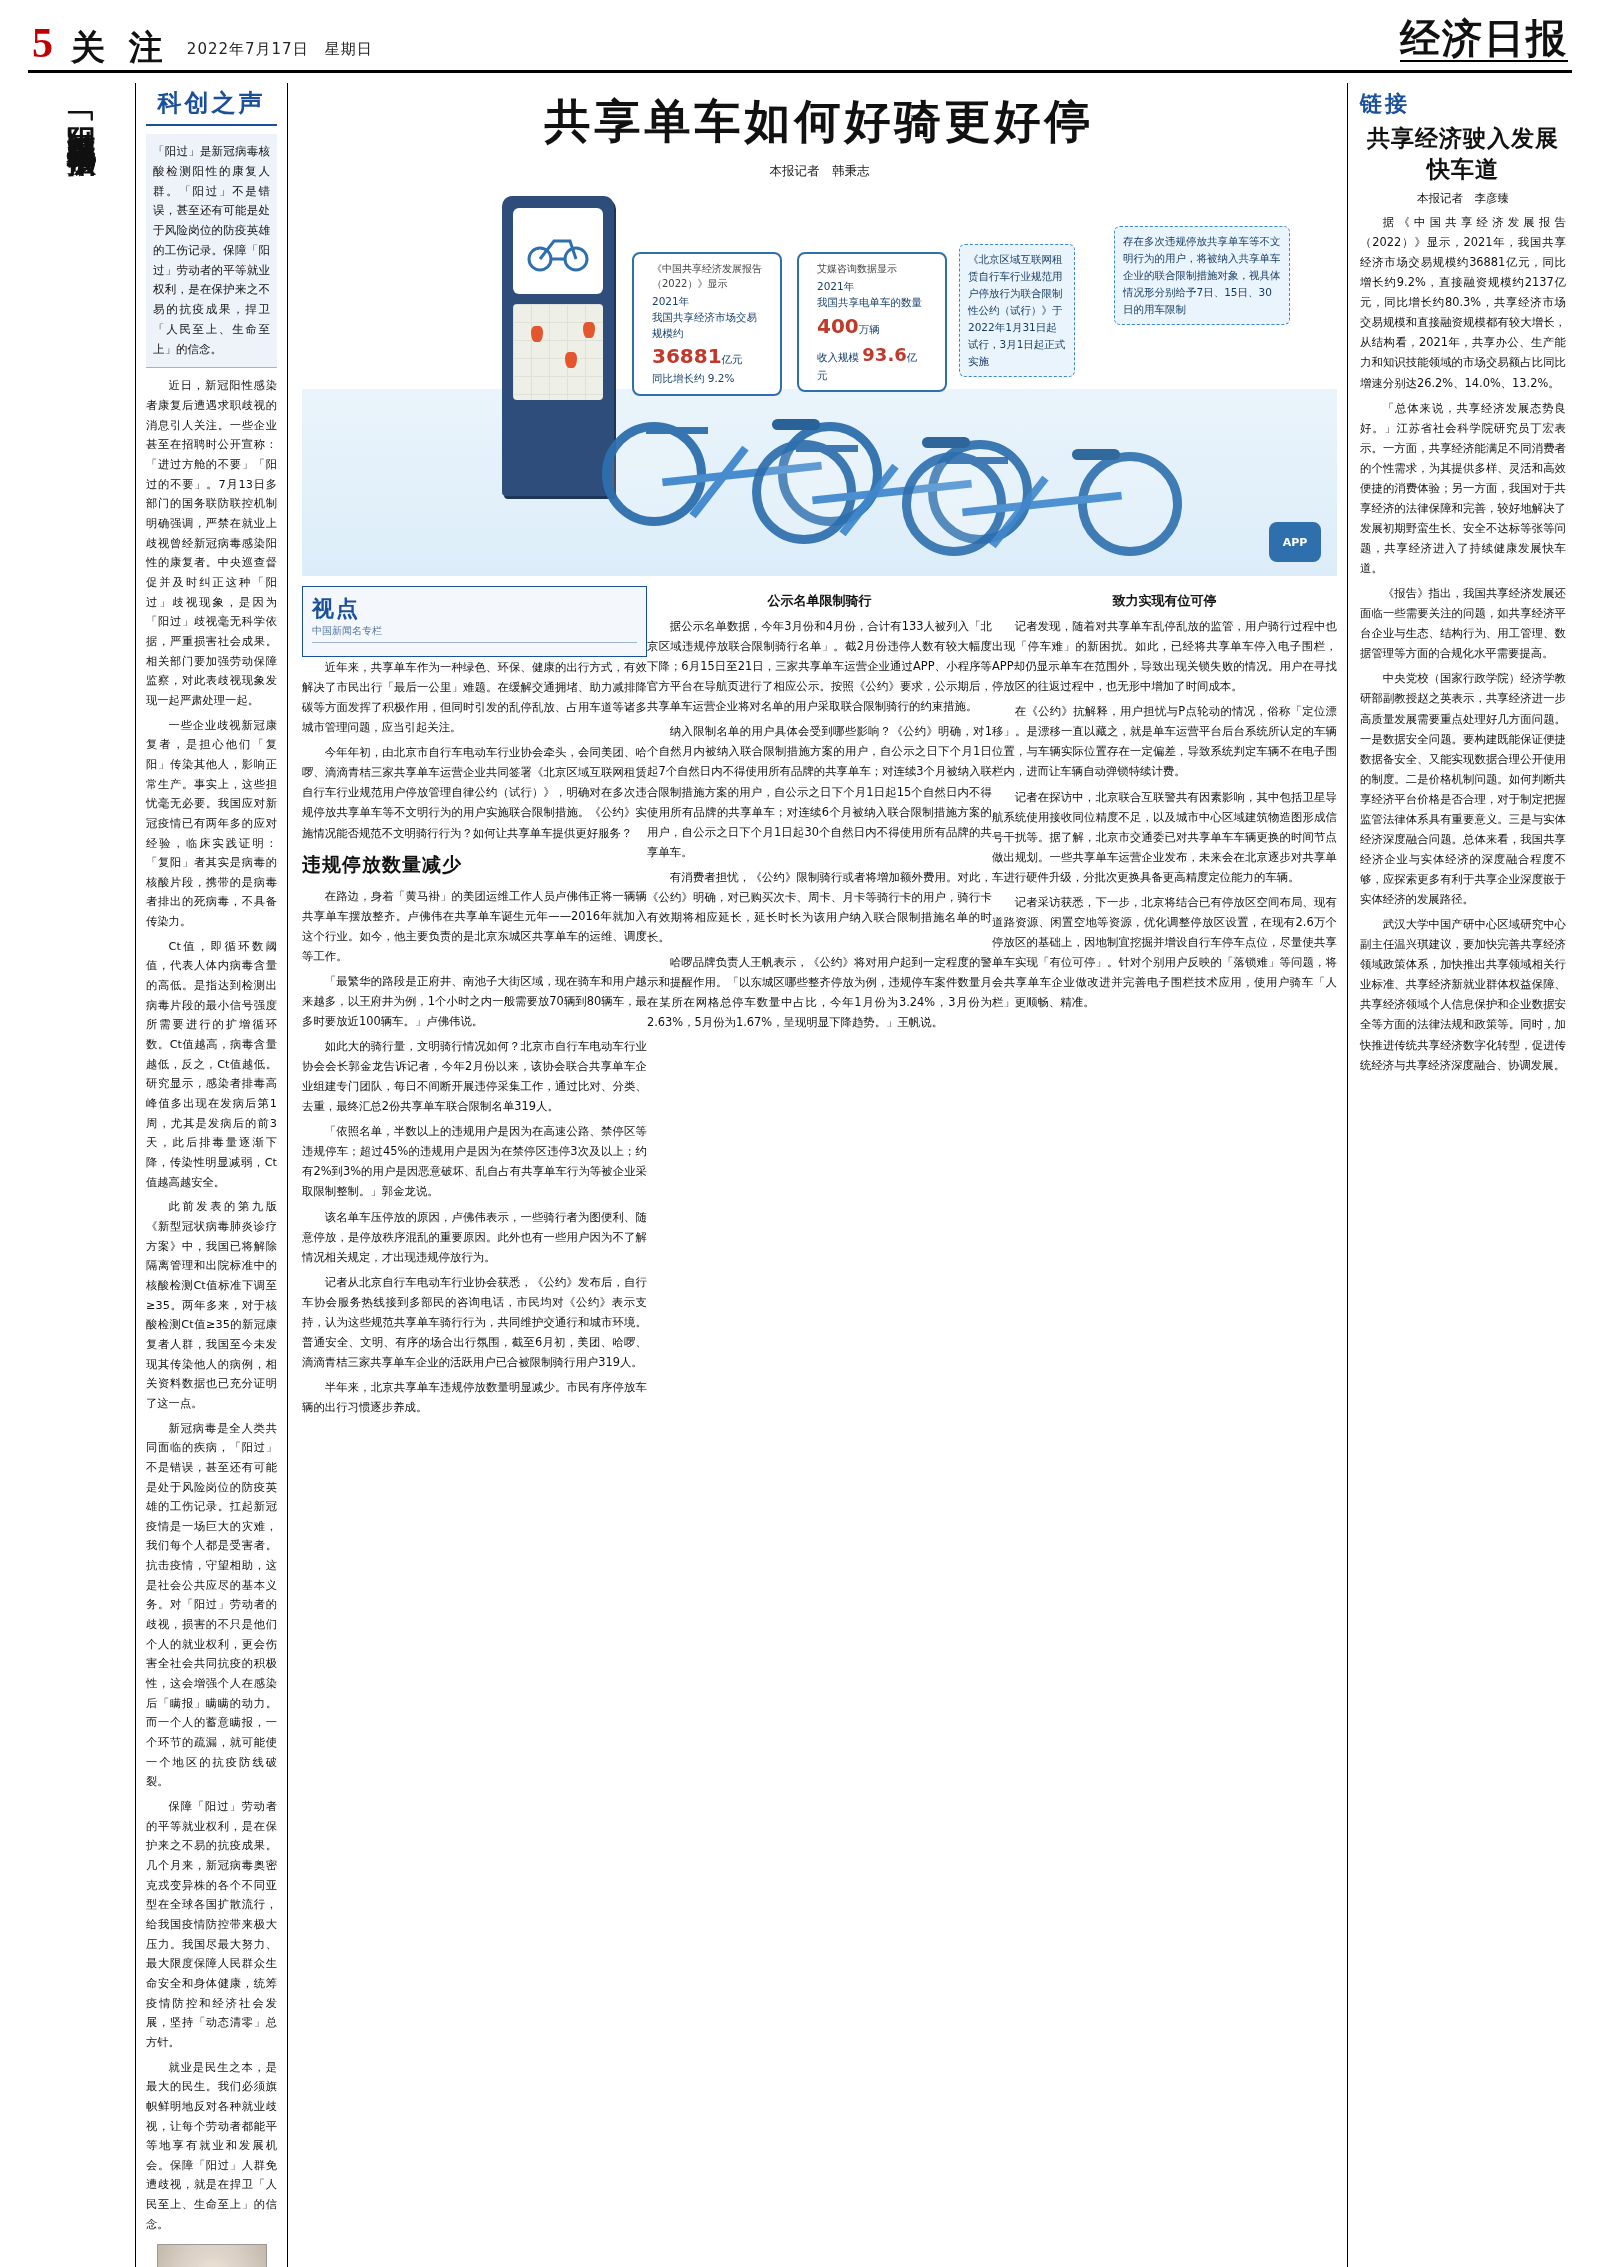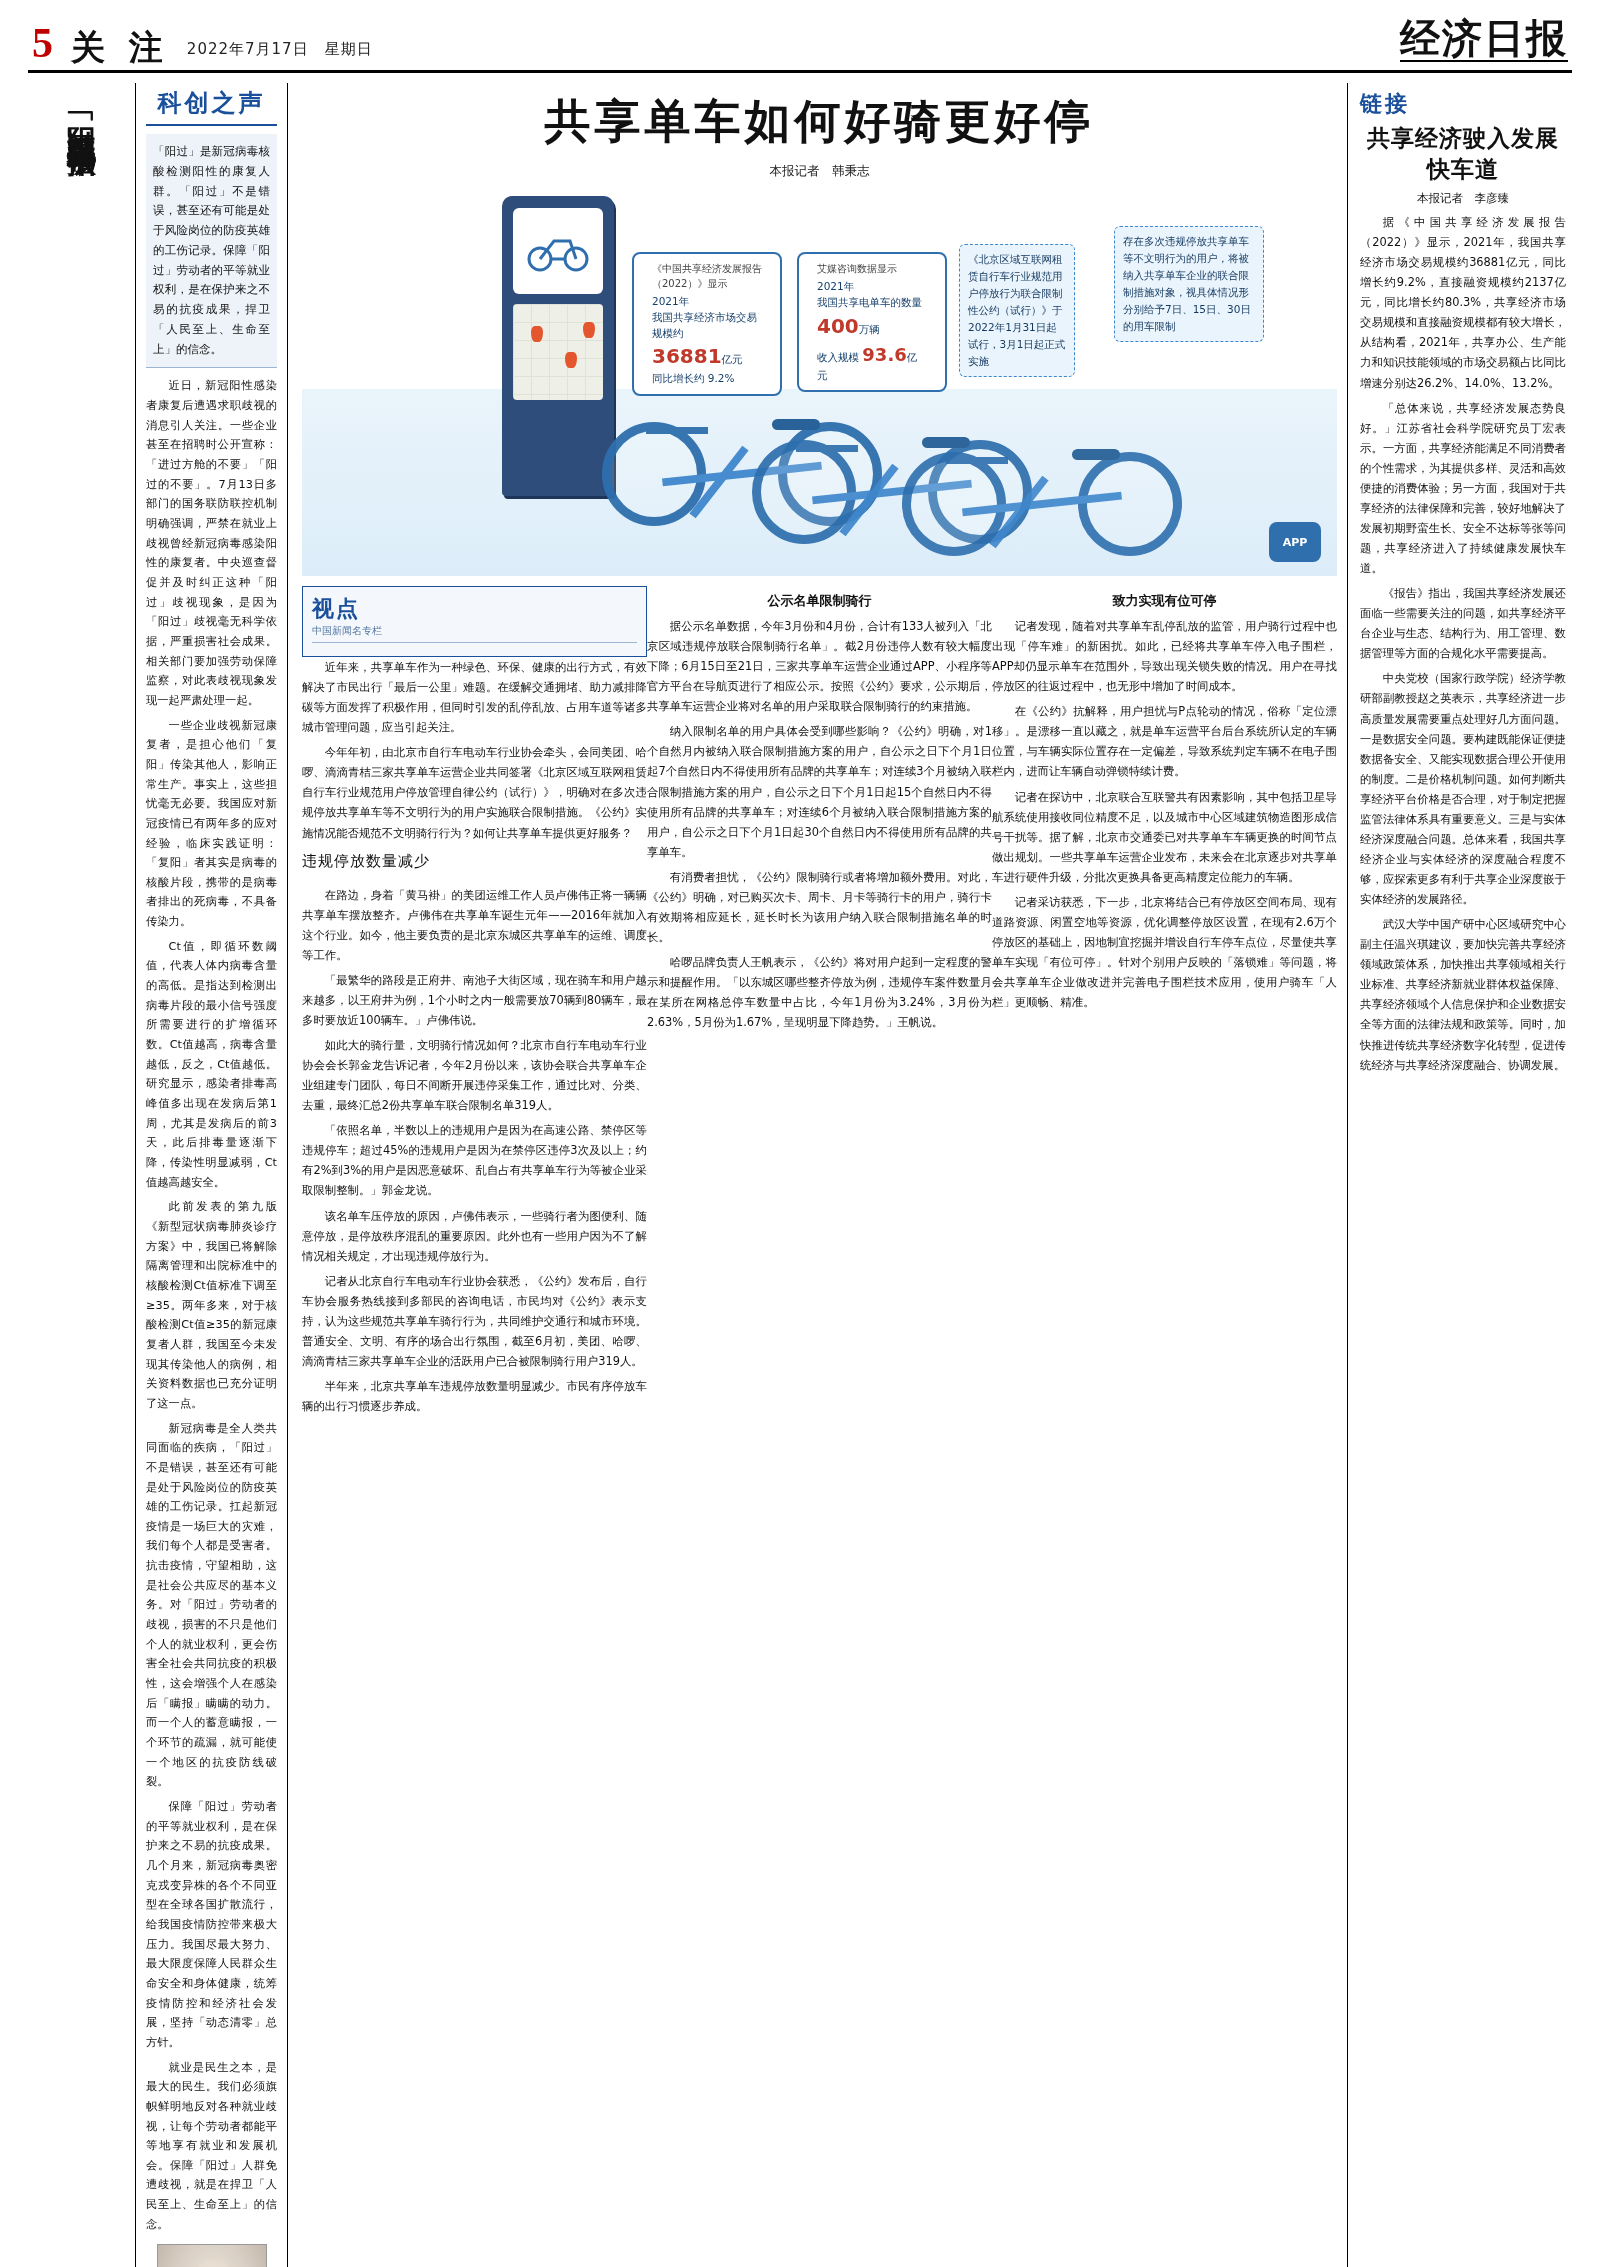--- a/index.html
+++ b/index.html
@@ -129,21 +129,21 @@
   }
 
   
   .viewpoint-box { border:1px solid #1a4f9c; padding:7px 9px; background:#f4f8fd; }
   .viewpoint-title { font-size:22px; font-weight:bold; color:#1a4f9c; letter-spacing:2px; }
   .viewpoint-sub { font-size:10px; color:#5577a0; border-bottom:1px solid #9fb4d2; padding-bottom:4px; margin-bottom:6px; }
 
   .cols3 { display:flex; margin-top:8px; }
   .cols3 > div { flex:1; }
   .body-txt p { font-size:11.4px; line-height:1.76; text-align:justify; margin:0 0 5px 0; text-indent:2em; }
-  .sub-head { font-size:15px; font-weight:normal; margin:9px 0 14px 0; letter-spacing:1px; }
+  .sub-head { font-size:19px; font-weight:bold; margin:9px 0 8px 0; letter-spacing:1px; }
   .cap-center { text-align:center; font-size:13px; font-weight:bold; margin:6px 0 6px 0; }
 
   
   .col-right { width:225px; flex:none; padding:0 6px 0 12px; border-left:1px solid #000; }
   .link-tag { font-size:22px; font-weight:bold; color:#1a4f9c; letter-spacing:3px; margin:6px 0 4px 0; }
   .link-title { font-size:23px; font-weight:bold; text-align:center; letter-spacing:1px; margin:2px 0 6px 0; }
   .link-byline { text-align:center; font-size:11.5px; margin-bottom:6px; }
 </style>
 </head>
 <body>
@@ -238,21 +238,21 @@
         <div class="ig-card" style="left:495px; top:66px; width:150px;">
           <span class="cap">艾媒咨询数据显示</span>
           <span>2021年</span><br>
           <span>我国共享电单车的数量</span><br>
           <span class="big">400</span><span>万辆</span><br>
           <span>收入规模</span>
           <span class="big2">93.6</span><span>亿元</span>
         </div>
 
         <div class="ig-note" style="left:657px; top:58px; width:116px;">《北京区域互联网租赁自行车行业规范用户停放行为联合限制性公约（试行）》于2022年1月31日起试行，3月1日起正式实施</div>
-        <div class="ig-note" style="left:812px; top:40px; width:150px;">存在多次违规停放共享单车等不文明行为的用户，将被纳入共享单车企业的联合限制措施对象，视具体情况形分别给予7日、15日、30日的用车限制</div>
+        <div class="ig-note" style="left:812px; top:40px; width:176px;">存在多次违规停放共享单车等不文明行为的用户，将被纳入共享单车企业的联合限制措施对象，视具体情况形分别给予7日、15日、30日的用车限制</div>
 
         <div class="ig-appicon">APP</div>
       </div>
 
       <div class="cols3">
 
         <div>
           <div class="viewpoint-box">
             <div class="viewpoint-title">视点</div>
             <div class="viewpoint-sub">中国新闻名专栏</div>

